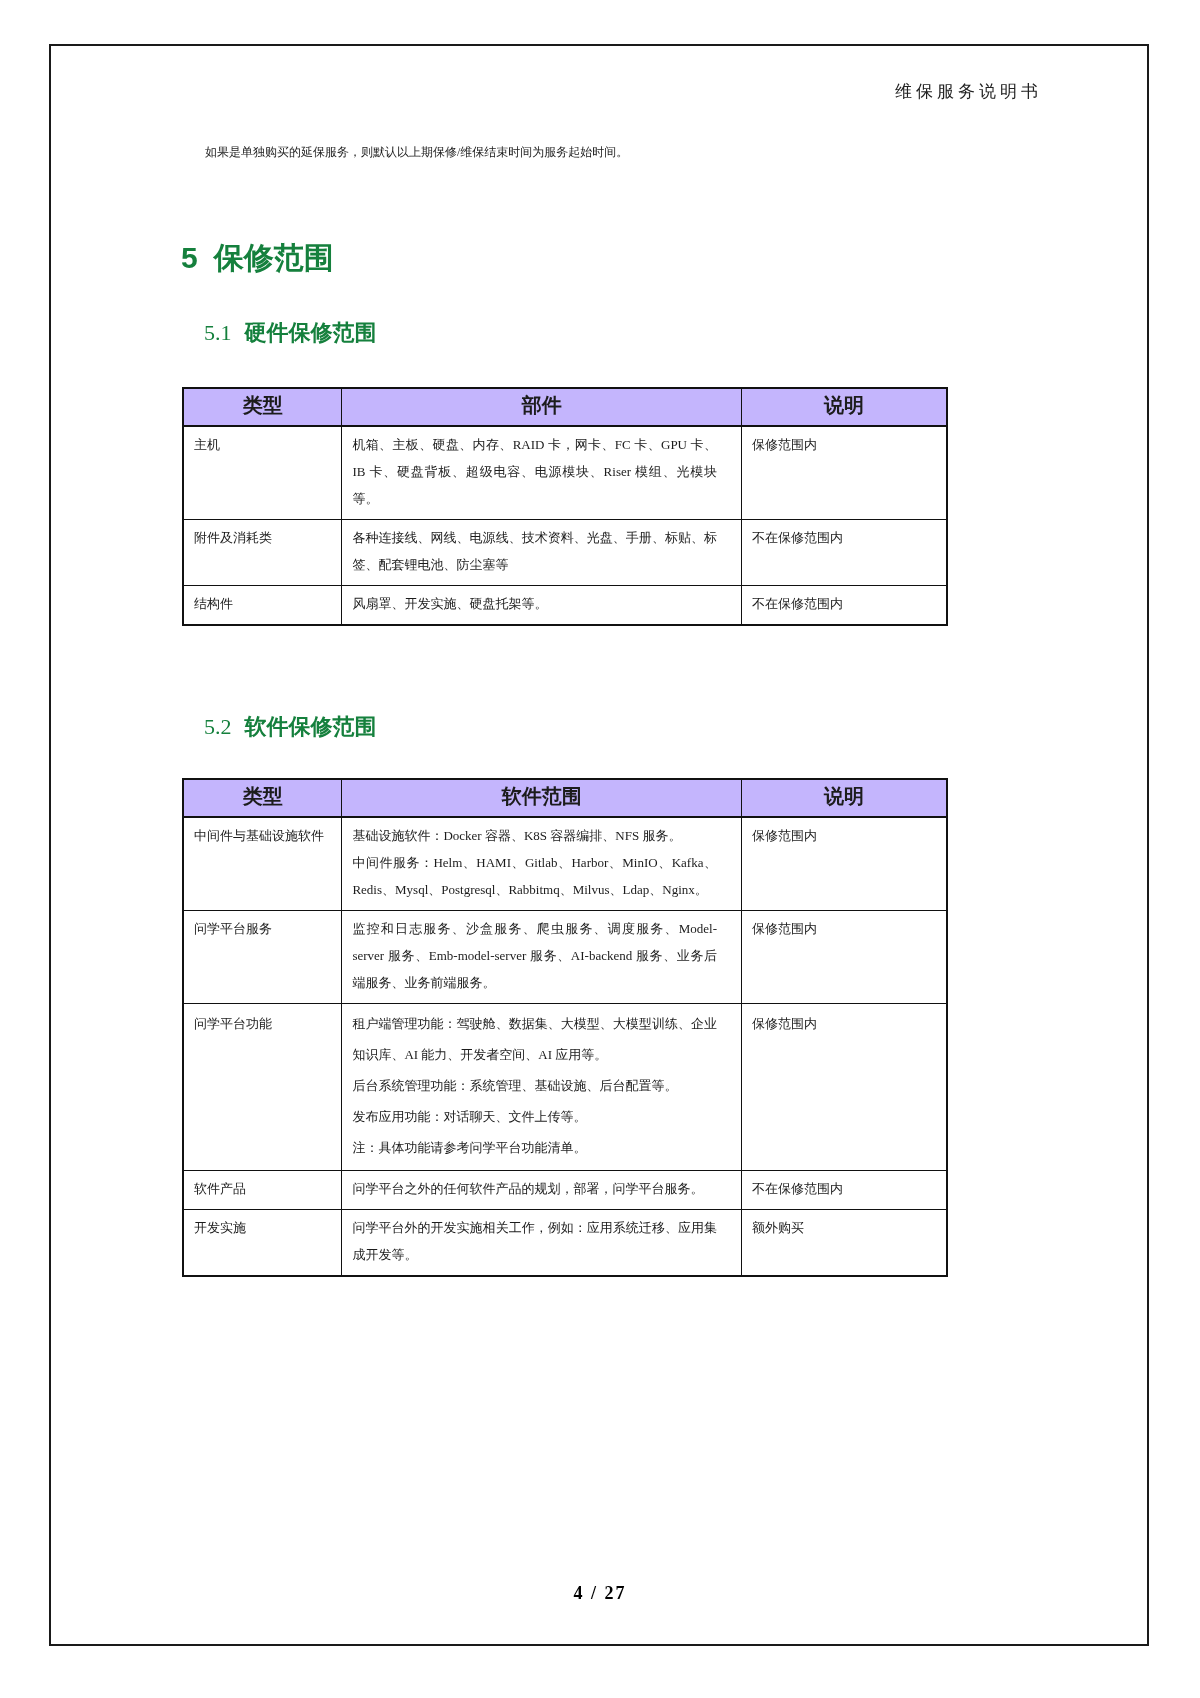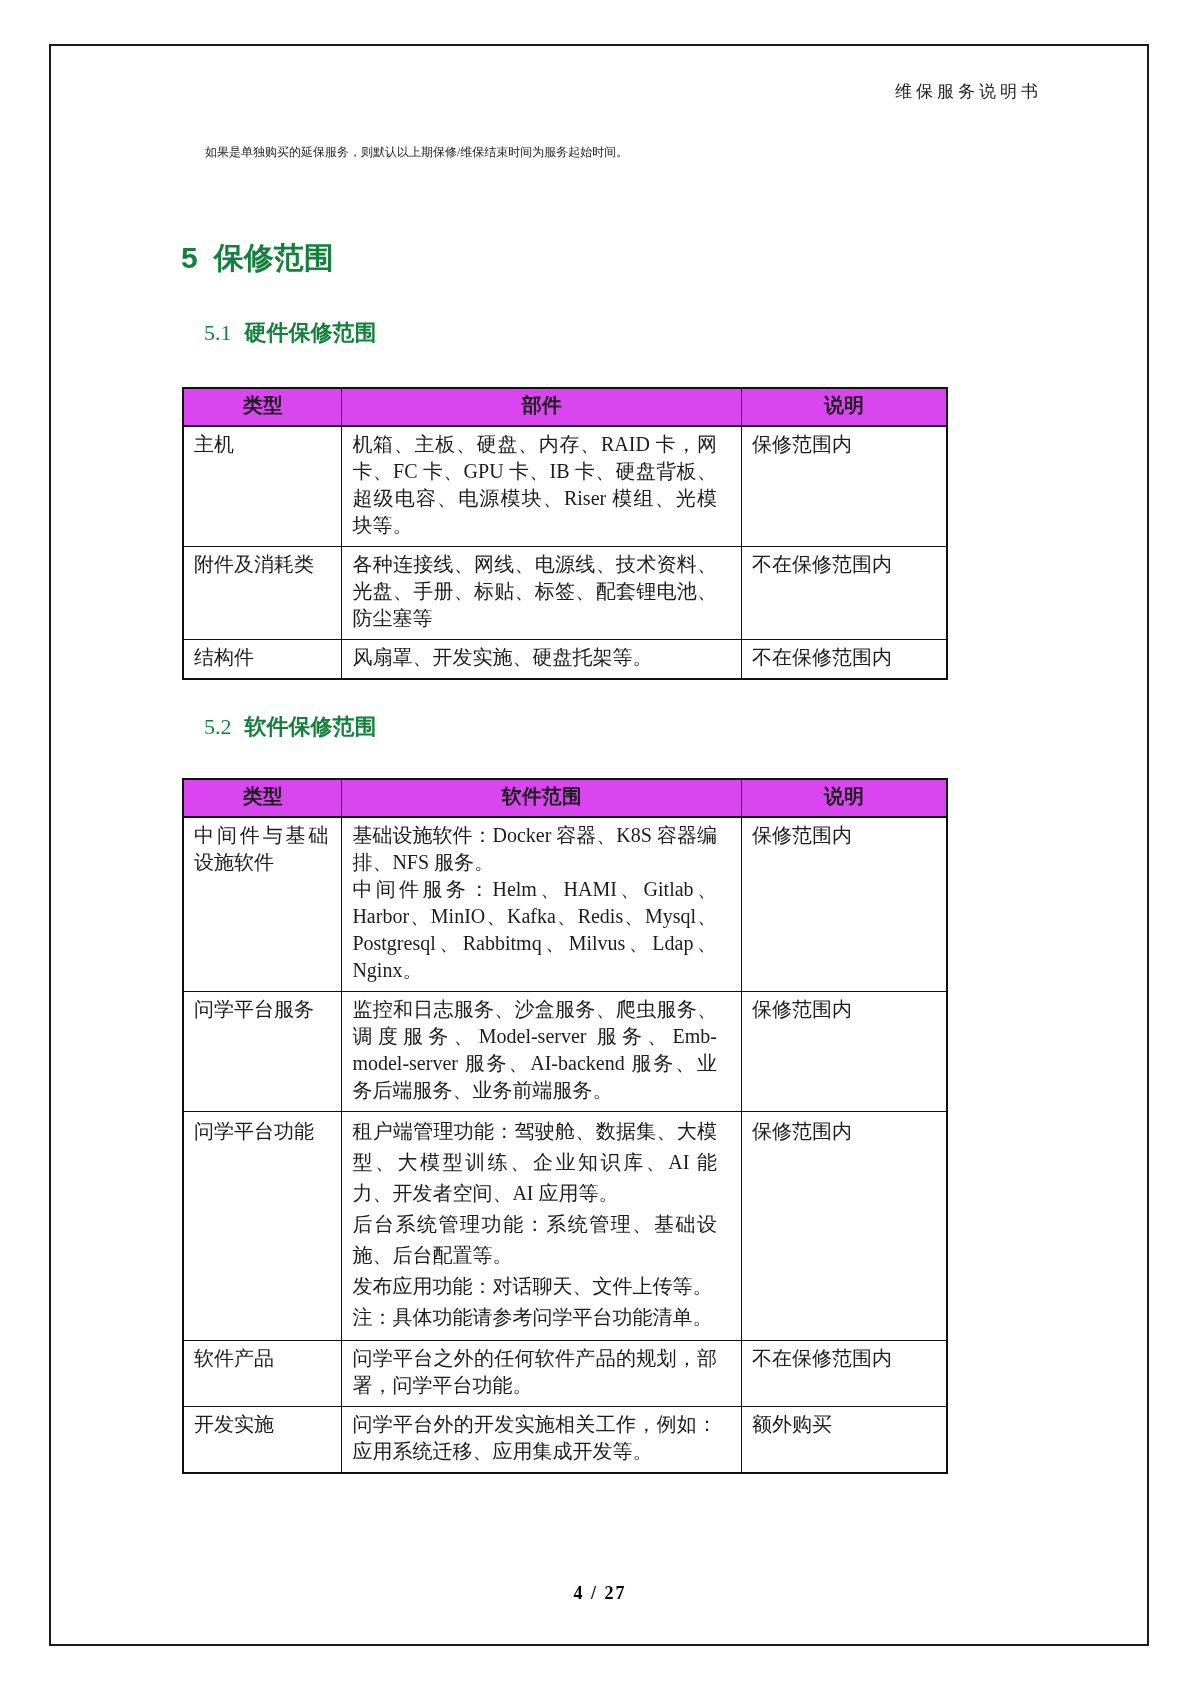--- a/index.html
+++ b/index.html
@@ -67,33 +67,33 @@
     border-collapse: collapse;
     table-layout: fixed;
     border: 2.5px solid #111111;
   }
   table#hardware-table { top: 387px; }
   table#software-table { top: 778px; }
   col.col-type  { width: 20.8%; }
   col.col-scope { width: 52.3%; }
   col.col-note  { width: 26.9%; }
   table.warranty th {
-    background: #d946ef;
+    background: #c4b5fd;
     font-family: "Liberation Sans", sans-serif;
     font-weight: 700;
     font-size: 20px;
     text-align: center;
     padding: 3px 0 6px 0;
     border: 1.5px solid #111111;
     border-bottom: 2.5px solid #111111;
   }
   table.warranty td {
     border: 1.5px solid #111111;
     vertical-align: top;
-    font-size: 20px;
+    font-size: 13px;
     line-height: 27px;
     padding: 4px 13px 7px 10px;
     text-align: justify;
   }
   table.warranty td.scope-cell { padding-right: 24px; }
   table.warranty td.note-cell  { text-align: left; }
   #software-table tr.row-2 td { line-height: 31px; }
 
   .page-footer {
     position: absolute;
@@ -200,21 +200,21 @@
           <div>租户端管理功能：驾驶舱、数据集、大模型、大模型训练、企业知识库、AI 能力、开发者空间、AI 应用等。</div>
           <div>后台系统管理功能：系统管理、基础设施、后台配置等。</div>
           <div>发布应用功能：对话聊天、文件上传等。</div>
           <div>注：具体功能请参考问学平台功能清单。</div>
         </td>
         <td class="note-cell">保修范围内</td>
       </tr>
       <tr class="row-3">
         <td class="type-cell">软件产品</td>
         <td class="scope-cell">
-          <div>问学平台之外的任何软件产品的规划，部署，问学平台功能。</div>
+          <div>问学平台之外的任何软件产品的规划，部署，问学平台服务。</div>
         </td>
         <td class="note-cell">不在保修范围内</td>
       </tr>
       <tr class="row-4">
         <td class="type-cell">开发实施</td>
         <td class="scope-cell">
           <div>问学平台外的开发实施相关工作，例如：应用系统迁移、应用集成开发等。</div>
         </td>
         <td class="note-cell">额外购买</td>
       </tr>

